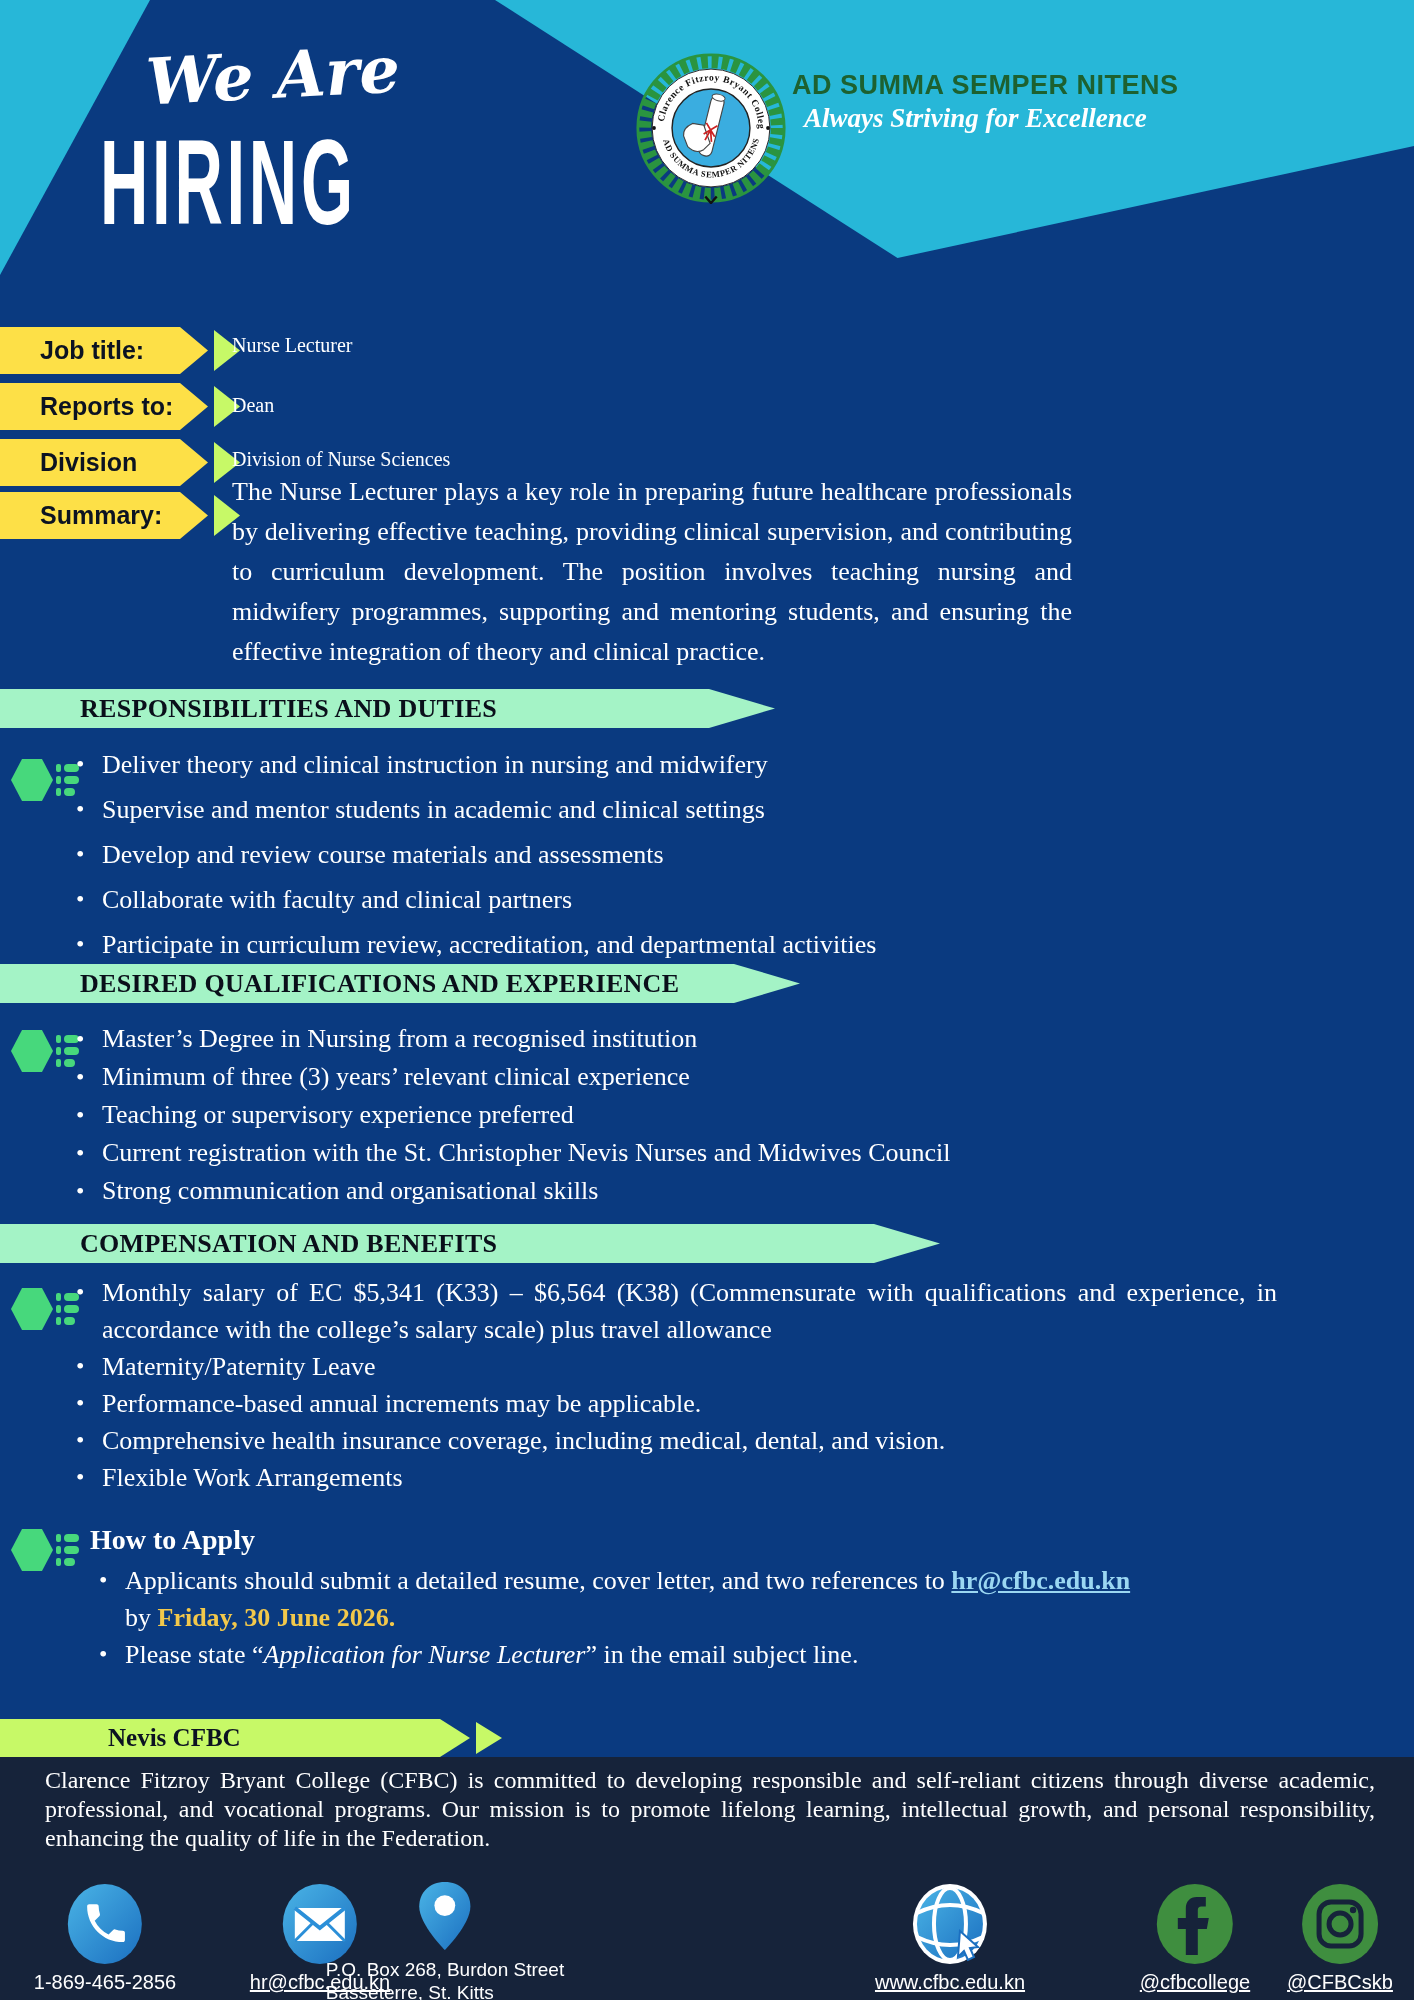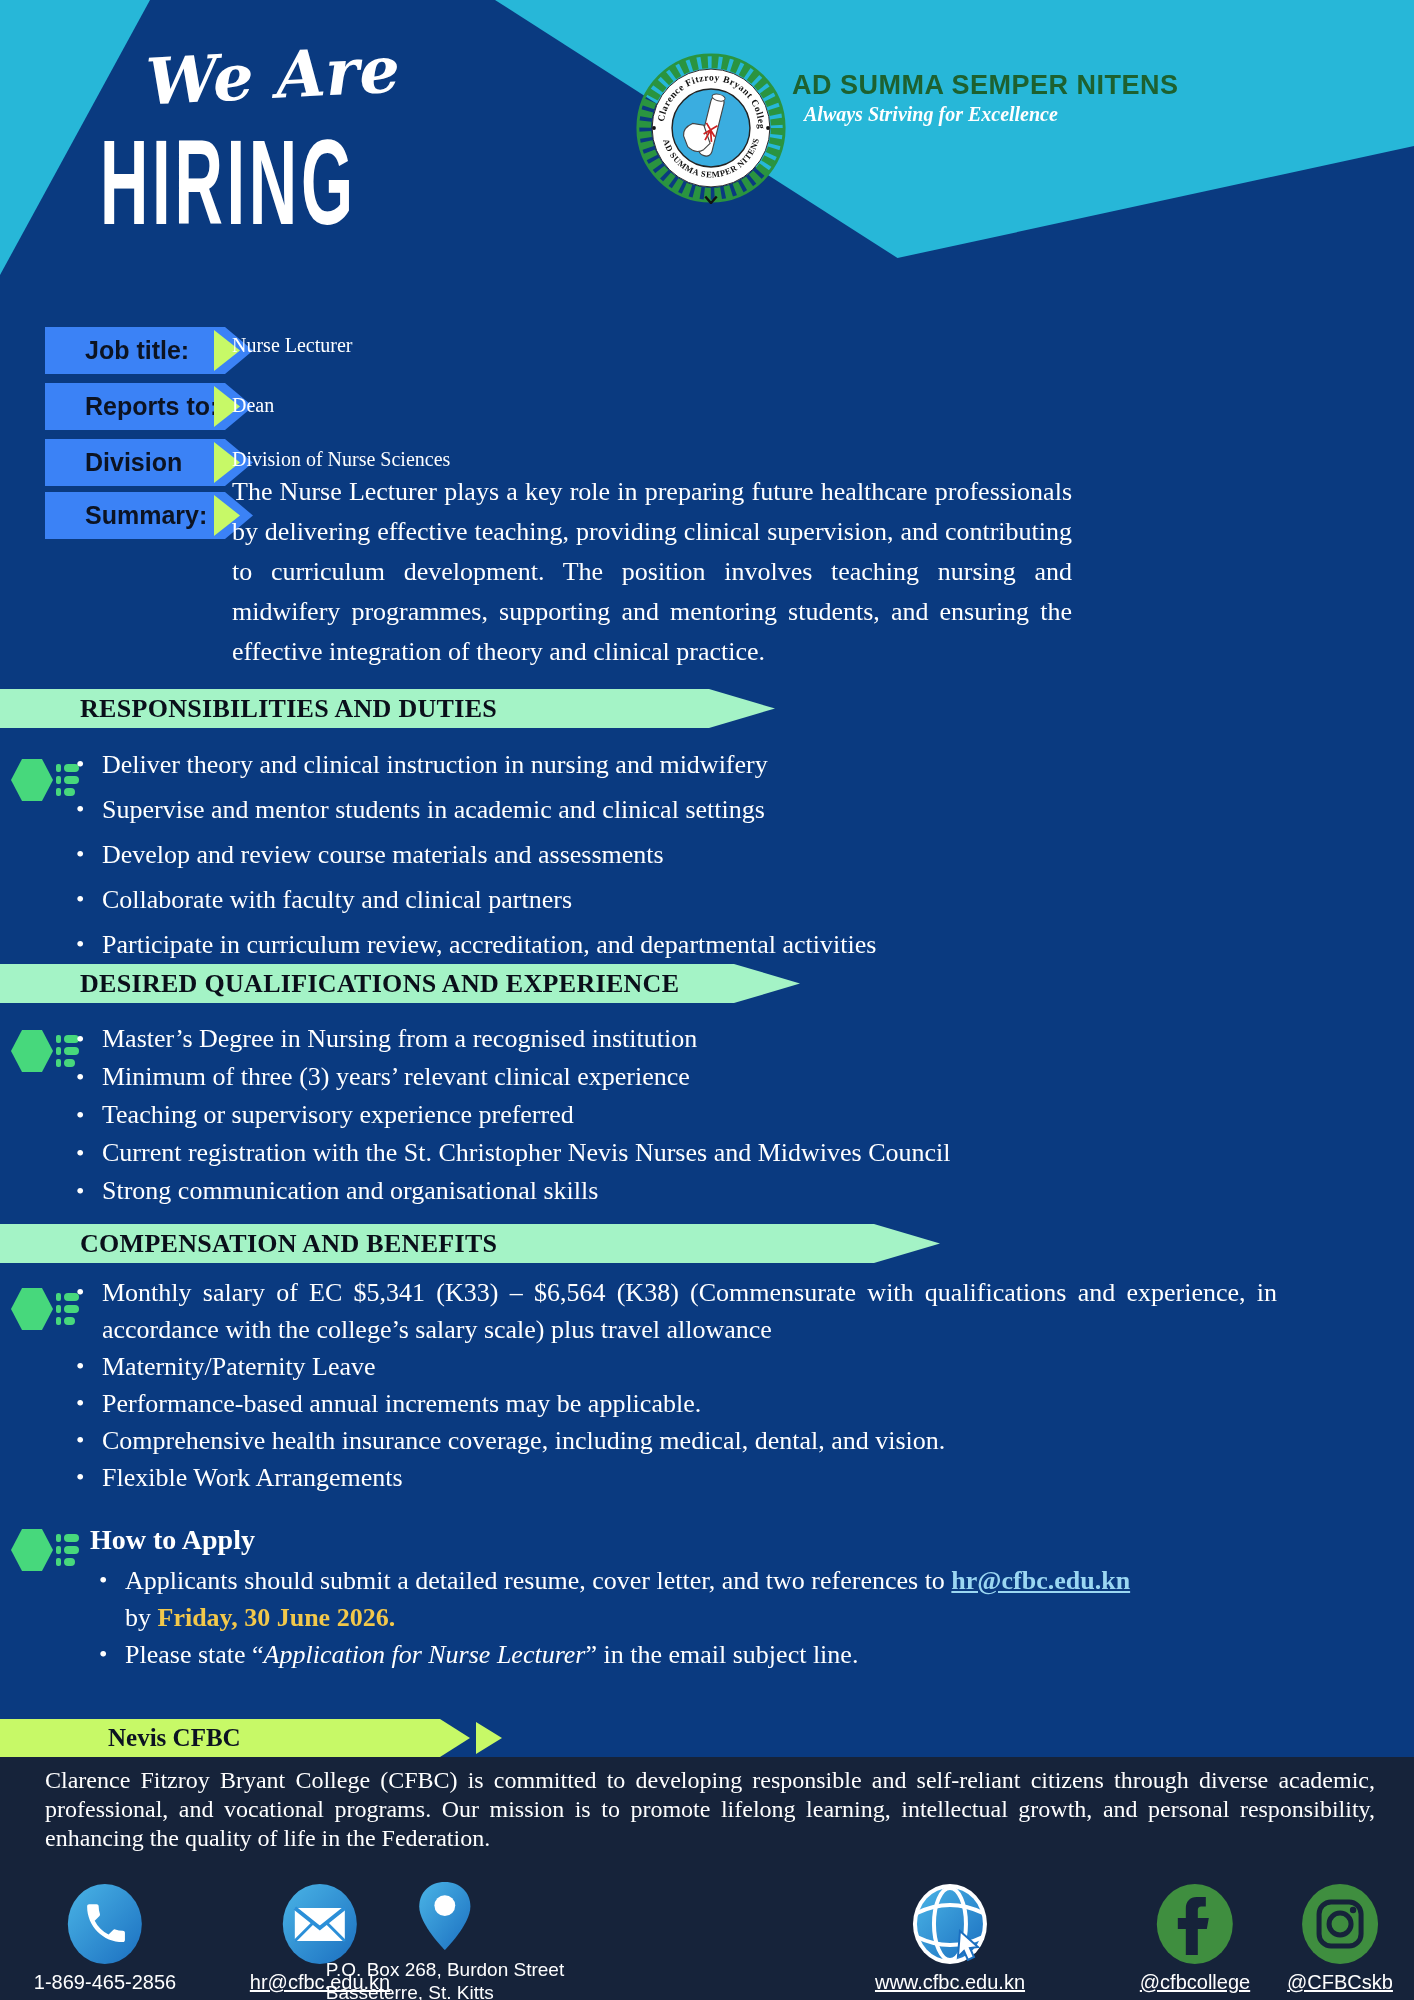--- a/index.html
+++ b/index.html
@@ -18,29 +18,29 @@
     font-family:"DejaVu Serif",serif; font-style:italic; font-weight:bold;
     font-size:64px; color:#fff; transform:rotate(-3deg); }
   .hiring { position:absolute; left:100px; top:112px;
     font-family:"Liberation Sans","DejaVu Sans",sans-serif; font-weight:bold;
     font-size:108px; letter-spacing:6px; color:#fff;
     transform:scale(0.62,1.12); transform-origin:left top; white-space:nowrap; }
   .logo { position:absolute; left:635px; top:52px; width:152px; height:152px; }
   .motto { position:absolute; left:792px; top:70px; }
   .motto-latin { font-family:"Liberation Sans","DejaVu Sans",sans-serif;
     font-weight:bold; font-size:27px; color:#1d6130; letter-spacing:0.5px; }
-  .motto-english { font-size:20px; font-weight:bold; font-style:italic;
+  .motto-english { font-size:27px; font-weight:bold; font-style:italic;
     color:#fff; margin-top:2px; margin-left:12px; }
   
   .ribbon-row { position:absolute; left:0; height:47px; }
   .ribbon { position:absolute; left:0; top:0; height:47px; width:208px;
-    background:#3b82f6; clip-path:polygon(0 0,calc(100% - 28px) 0,100% 50%,calc(100% - 28px) 100%,0 100%);
+    background:#fde047; clip-path:polygon(0 0,calc(100% - 28px) 0,100% 50%,calc(100% - 28px) 100%,0 100%);
     display:flex; align-items:center; padding-left:40px;
     font-family:"Liberation Sans","DejaVu Sans",sans-serif; font-weight:bold;
-    font-size:25px; color:#0c1322;margin-left:45px; }
+    font-size:25px; color:#0c1322; }
   .ribbon-tip { position:absolute; left:214px; top:3px; width:26px; height:41px;
     background:#c7f967; clip-path:polygon(0 0,100% 50%,0 100%); }
   .row-value { position:absolute; left:232px; font-size:20px; color:#fff; white-space:nowrap; }
   .summary-text { position:absolute; left:232px; top:472px; width:840px;
     font-size:26px; line-height:40px; text-align:justify; color:#fff; }
   
   .banner { position:absolute; left:0; height:39px; background:#a4f3c6;
     clip-path:polygon(0 0,calc(100% - 66px) 0,100% 50%,calc(100% - 66px) 100%,0 100%);
     display:flex; align-items:center; padding-left:80px;
     font-weight:bold; font-size:26px; color:#0a0f1a; letter-spacing:0.3px; }

